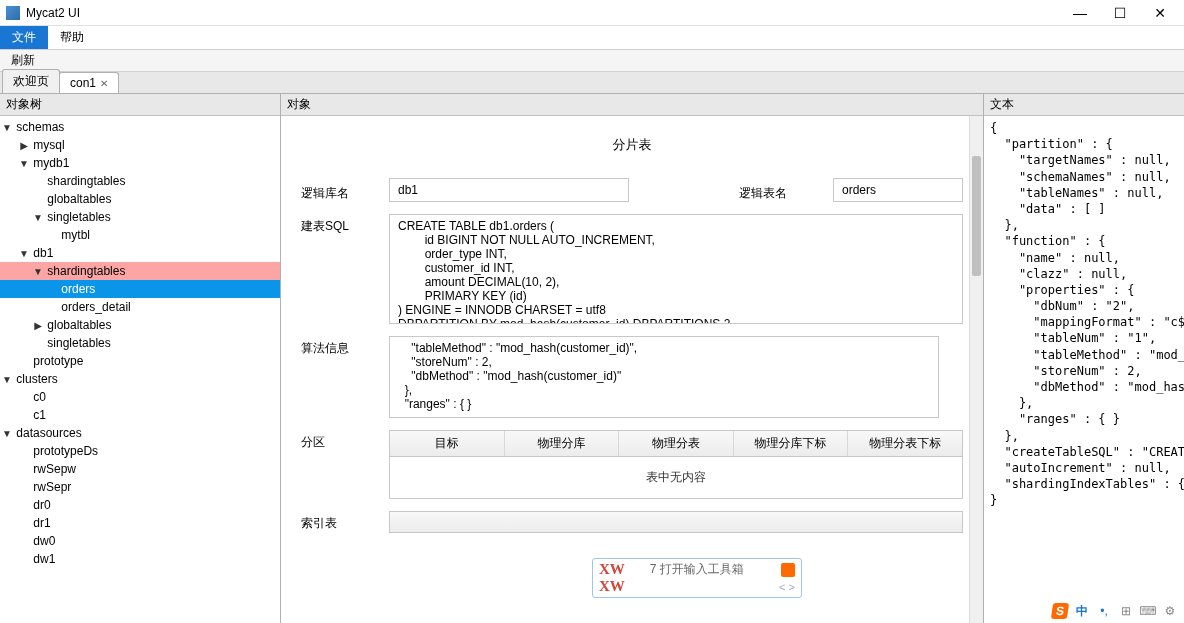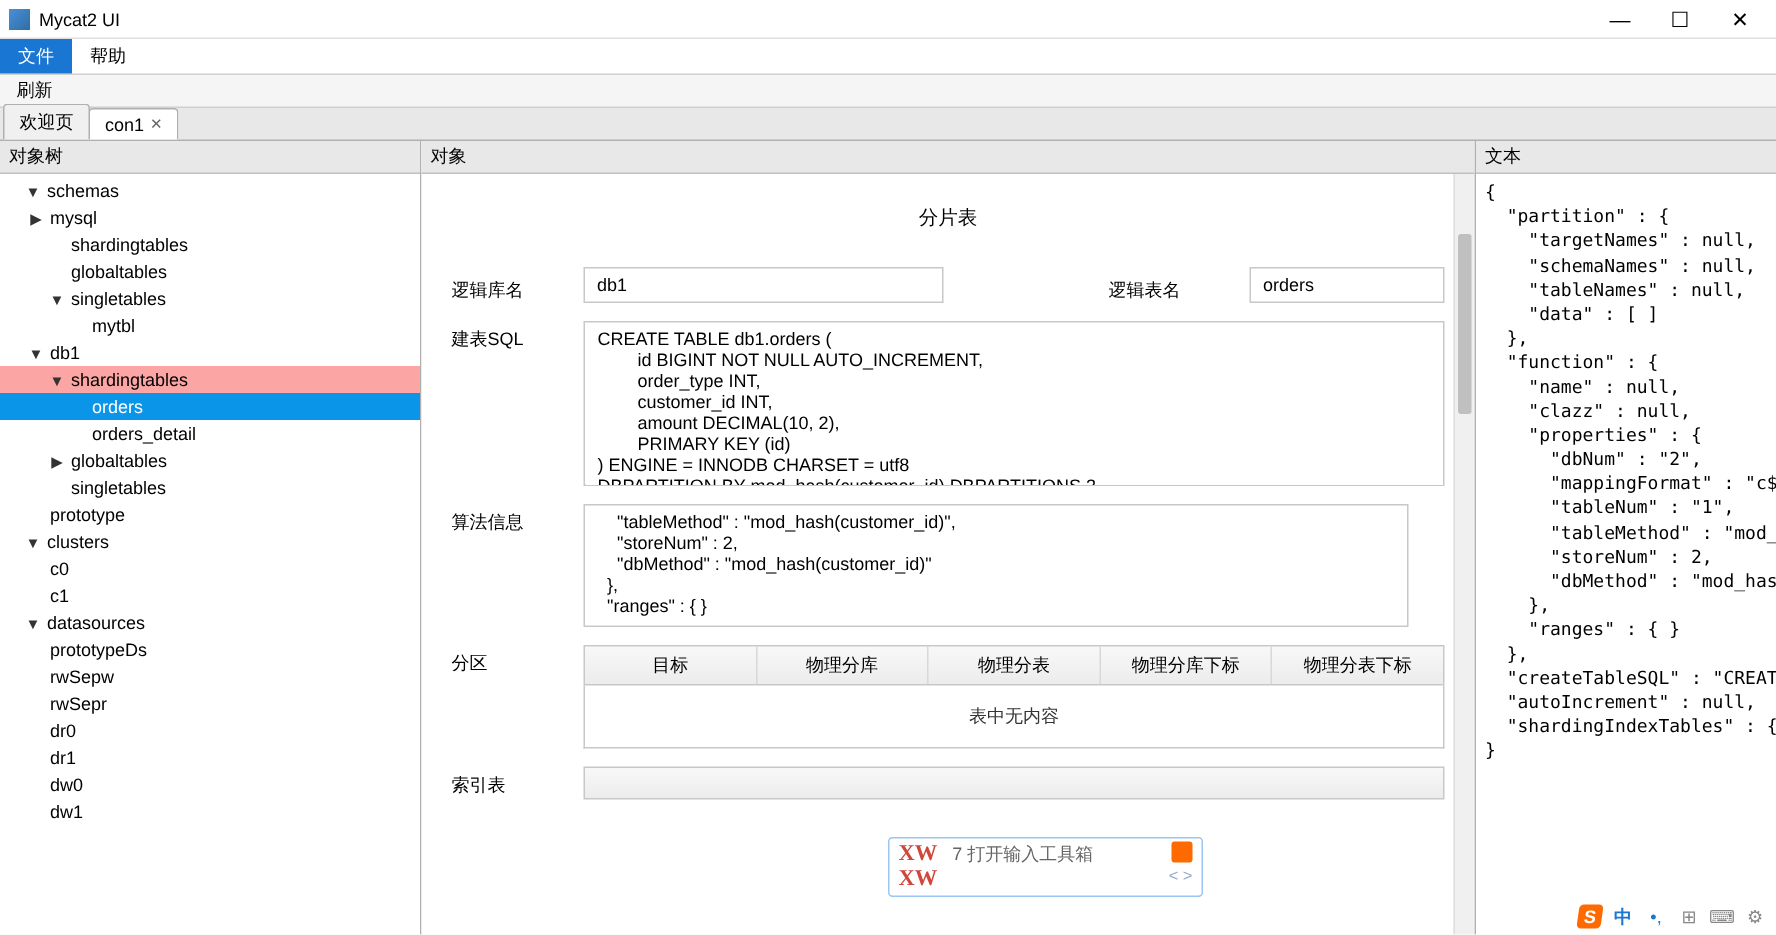--- a/index.html
+++ b/index.html
@@ -22,21 +22,21 @@
 .tab { padding: 3px 10px; background: #f0f0f0; border: 1px solid #b0b0b0; border-bottom: none; margin-right: -1px; display: flex; align-items: center; gap: 4px; border-radius: 3px 3px 0 0; }
 .tab.active { background: #fff; }
 .tab-close { font-size: 10px; color: #666; }
 
 .main { display: flex; height: calc(623px - 26px - 24px - 22px - 22px); }
 
 .panel-header { background: #e8e8e8; padding: 2px 6px; border-bottom: 1px solid #c0c0c0; font-size: 12px; }
 
 .sidebar { width: 310px; background: #fff; border-right: 1px solid #b0b0b0; display: flex; flex-direction: column; }
 .tree { flex: 1; overflow-y: auto; padding: 2px 0; }
-.tree-item { padding: 2px 16px; white-space: nowrap; cursor: default; }
+.tree-item { padding: 2px 1px; white-space: nowrap; cursor: default; }
 .tree-item.selected { background: #0b95e8; color: #fff; }
 .tree-item.highlighted { background: #fca5a5; }
 .tree-toggle { display: inline-block; width: 12px; text-align: center; font-size: 10px; color: #333; }
 .tree-item.selected .tree-toggle { color: #fff; }
 .indent-1 { padding-left: 18px; }
 .indent-2 { padding-left: 32px; }
 .indent-3 { padding-left: 46px; }
 
 .center { flex: 1; background: #fff; border-right: 1px solid #b0b0b0; display: flex; flex-direction: column; position: relative; }
 .center-body { flex: 1; overflow-y: auto; padding: 0; }
@@ -54,21 +54,21 @@
 .th:last-child { border-right: none; }
 .table-empty { text-align: center; padding: 12px 0; color: #333; border: 1px solid #c8c8c8; border-top: none; }
 
 .rightpanel { width: 200px; background: #fff; display: flex; flex-direction: column; }
 .text-content { flex: 1; padding: 4px 6px; font-family: Consolas, monospace; font-size: 12px; white-space: pre; overflow: hidden; line-height: 1.35; }
 
 .scrollbar-v { position: absolute; right: 0; top: 0; bottom: 0; width: 14px; background: #f0f0f0; border-left: 1px solid #ddd; }
 .scroll-thumb { position: absolute; left: 2px; right: 2px; top: 40px; height: 120px; background: #c0c0c0; border-radius: 2px; }
 
 .ime-popup { position: absolute; left: 592px; top: 558px; width: 210px; background: #fff; border: 1px solid #9ac6ef; border-radius: 3px; padding: 2px 6px; font-size: 12px; display: flex; flex-direction: column; }
-.ime-row { display: flex; gap: 10px; }
+.ime-row { display: flex; align-items: center; gap: 25px; }
 .ime-x { color: #d0463a; font-weight: bold; font-family: "Times New Roman"; font-size: 15px; }
 .ime-nav { margin-left: auto; color: #9ac; font-size: 11px; }
 
 .tray { position: absolute; right: 6px; bottom: 4px; display: flex; align-items: center; gap: 6px; }
 .tray-icon { width: 16px; height: 16px; display: flex; align-items: center; justify-content: center; font-size: 12px; }
 .sogou { background: #ff6a00; color: #fff; border-radius: 3px; font-weight: bold; transform: skewX(-8deg); }
 </style>
 </head>
 <body>
 
@@ -101,20 +101,21 @@
   </div>
 </div>
 
 <div class="main">
 
   <div class="sidebar">
     <div class="panel-header">对象树</div>
     <div class="tree" id="tree">
         <div class="tree-item indent-0"><span class="tree-toggle">▼</span> <span>schemas</span></div>
         <div class="tree-item indent-1"><span class="tree-toggle">▶</span> <span>mysql</span></div>
+        <div class="tree-item indent-1"><span class="tree-toggle">▼</span> <span>mydb1</span></div>
         <div class="tree-item indent-2"><span class="tree-toggle"></span> <span>shardingtables</span></div>
         <div class="tree-item indent-2"><span class="tree-toggle"></span> <span>globaltables</span></div>
         <div class="tree-item indent-2"><span class="tree-toggle">▼</span> <span>singletables</span></div>
         <div class="tree-item indent-3"><span class="tree-toggle"></span> <span>mytbl</span></div>
         <div class="tree-item indent-1"><span class="tree-toggle">▼</span> <span>db1</span></div>
         <div class="tree-item indent-2 highlighted"><span class="tree-toggle">▼</span> <span>shardingtables</span></div>
         <div class="tree-item indent-3 selected"><span class="tree-toggle"></span> <span>orders</span></div>
         <div class="tree-item indent-3"><span class="tree-toggle"></span> <span>orders_detail</span></div>
         <div class="tree-item indent-2"><span class="tree-toggle">▶</span> <span>globaltables</span></div>
         <div class="tree-item indent-2"><span class="tree-toggle"></span> <span>singletables</span></div>

